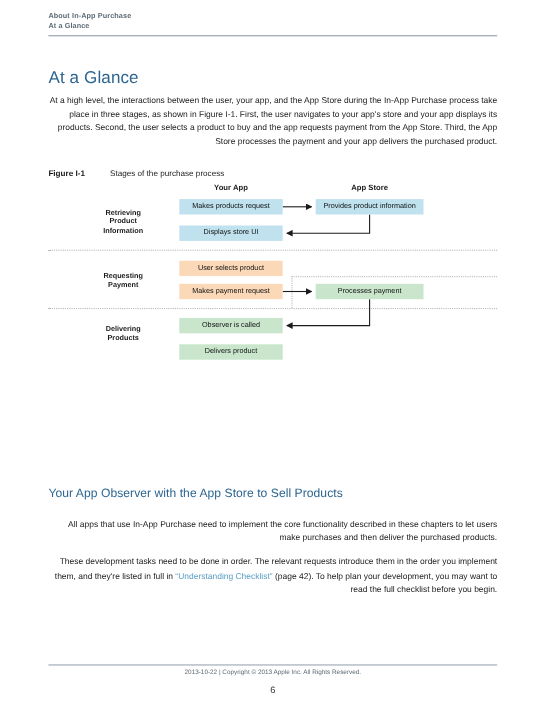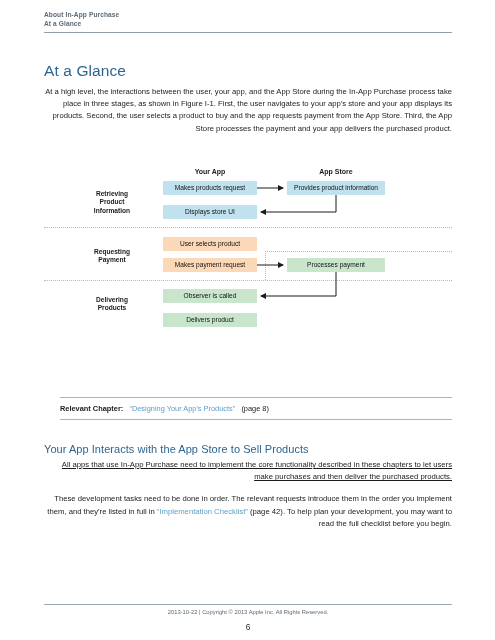--- a/index.html
+++ b/index.html
@@ -239,20 +239,23 @@
     <div class="line">At a Glance</div>
     <div class="rule"></div>
   </div>
 
   <h1 class="sect">At a Glance</h1>
 
   <div class="intro">
     <p class="body">At a high level, the interactions between the user, your app, and the App Store during the In-App Purchase process take place in three stages, as shown in Figure I-1. First, the user navigates to your app's store and your app displays its products. Second, the user selects a product to buy and the app requests payment from the App Store. Third, the App Store processes the payment and your app delivers the purchased product.</p>
   </div>
 
+  <div class="figure-caption">
+    <span class="fignum">Figure I-1</span><span>Stages of the purchase process</span>
+  </div>
 
   <div class="diagram">
 
     <div class="col-head app">Your App</div>
     <div class="col-head store">App Store</div>
 
     <div class="stage-label s1">
       <div>Retrieving</div>
       <div>Product</div>
       <div>Information</div>
@@ -293,34 +296,25 @@
     <div class="dbox peach b-usp">User selects product</div>
     <div class="dbox peach b-mpy">Makes payment request</div>
     <div class="dbox green b-prp">Processes payment</div>
     <div class="dbox green b-obs">Observer is called</div>
     <div class="dbox green b-dlp">Delivers product</div>
   </div>
 
   <div class="blk" style="top:344px;">
   </div>
 
-  <div class="callout" style="top:397px;">
-    <div class="inner">
-      <span class="lbl">Relevant Chapter:</span>
-      <span>&nbsp;</span>
-      <a href="#" class="lnk">“Designing Your App's Products”</a>
-      <span>&nbsp;</span>
-      <span>(page 8)</span>
-    </div>
-  </div>
 
   <div class="blk" style="top:443px;">
-    <h2 class="sub">Your App Interacts with the App Store to Sell Products</h2>
-    <p class="body" style="margin-top:4px;text-decoration:underline;">All apps that use In-App Purchase need to implement the core functionality described in these chapters to let users make purchases and then deliver the purchased products.</p>
-    <p class="body" style="margin-top:10px;"><span>These development tasks need to be done in order. The relevant requests introduce them in the order you implement them, and they're listed in full in </span><a href="#" class="lnk">“Implementation Checklist”</a><span> (page 42). To help plan your development, you may want to read the full checklist before you begin.</span></p>
+    <h2 class="sub">Your App Observer with the App Store to Sell Products</h2>
+    <p class="body" style="margin-top:16px;">All apps that use In-App Purchase need to implement the core functionality described in these chapters to let users make purchases and then deliver the purchased products.</p>
+    <p class="body" style="margin-top:10px;"><span>These development tasks need to be done in order. The relevant requests introduce them in the order you implement them, and they're listed in full in </span><a href="#" class="lnk">“Understanding Checklist”</a><span> (page 42). To help plan your development, you may want to read the full checklist before you begin.</span></p>
   </div>
 
   <div class="footer">
     <div class="rule"></div>
     <div class="meta">2013-10-22  |  Copyright © 2013 Apple Inc. All Rights Reserved.</div>
     <div class="pageno">6</div>
   </div>
 
 </div>
 

